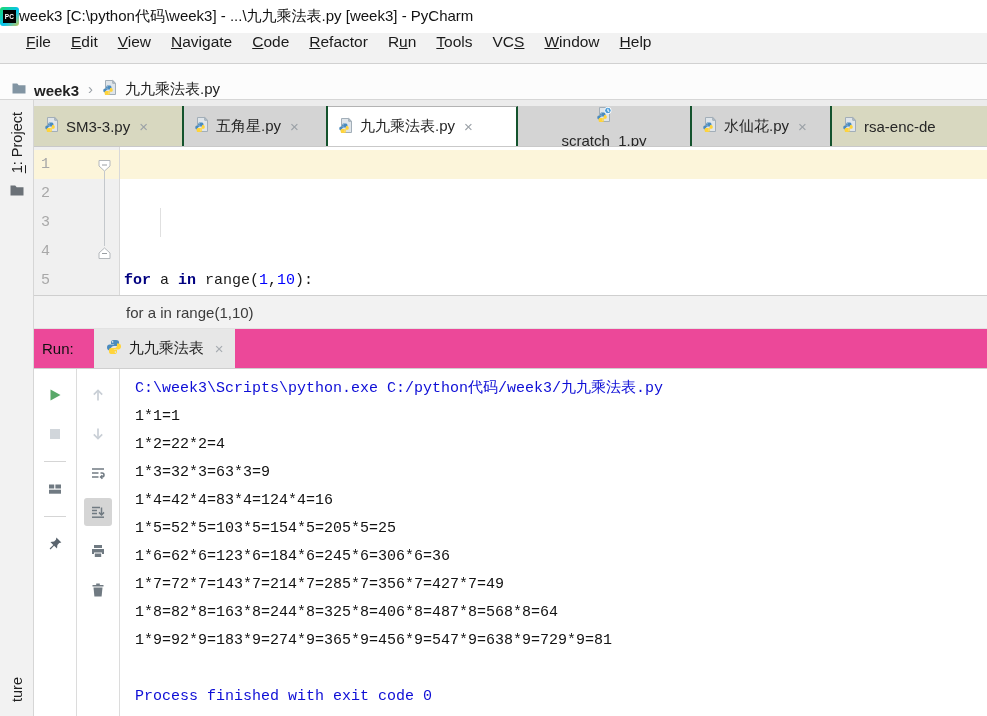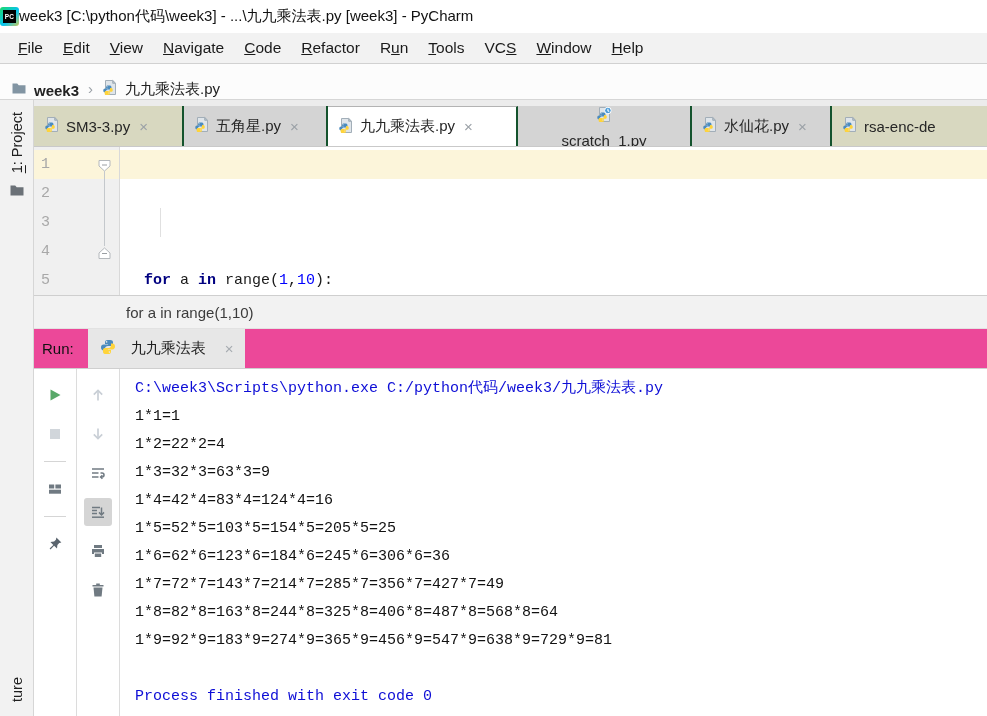--- a/index.html
+++ b/index.html
@@ -10,21 +10,21 @@
   .titlebar{height:33px;flex:0 0 33px;display:flex;align-items:center;gap:0;padding-left:0;background:#fff;}
   .pc-logo{width:19px;height:19px;border-radius:3px;flex:0 0 19px;
     background:linear-gradient(135deg,#1bd96a 0%,#07c3f2 55%,#f7ca38 110%);
     display:flex;align-items:center;justify-content:center;}
   .pc-logo span{width:13px;height:13px;background:#000;color:#fff;font-size:6.5px;font-weight:bold;
     display:flex;align-items:center;justify-content:center;letter-spacing:.3px;}
   .wtitle{font-size:15px;color:#111;white-space:nowrap;}
 
   
   .menubar{height:30px;flex:0 0 30px;background:#f2f2f2;border-bottom:1px solid #d1d1d1;
-    display:flex;align-items:center;padding-left:8px;}
+    display:flex;align-items:flex-start;padding-left:16px;}
   .menu-item{padding:0 10px;font-size:15.5px;color:#1a1a1a;white-space:nowrap;cursor:default;}
   .mn{text-decoration:underline;}
 
   
   .breadcrumb{height:35px;flex:0 0 35px;background:#fcfcfc;border-bottom:1px solid #d6d6d6;
     display:flex;align-items:flex-end;gap:7px;padding-left:11px;}
   .bc-proj{font-weight:bold;font-size:15px;color:#222;}
   .chev{color:#9aa0a6;font-size:15px;margin:0 2px 2px 2px;}
   .bc-file{font-size:15px;color:#222;}
 
@@ -60,34 +60,34 @@
     padding-top:3px;
     background:linear-gradient(to bottom,#f0f0f0 0,#f0f0f0 3px,var(--caret_row) 3px,var(--caret_row) 32px,#f0f0f0 32px);}
   .lnum{height:29px;line-height:29px;padding-left:7px;font-family:"Liberation Mono",monospace;
     font-size:15px;color:#a8a8a8;}
   .fold{position:absolute;left:64px;width:13px;height:12px;}
   .fold-line{position:absolute;left:70px;top:24px;height:75px;border-left:1px solid #c4c8cc;}
   .code{flex:1;position:relative;padding:3px 0 0 4px;font-family:"Liberation Mono",monospace;
     font-size:15px;line-height:29px;white-space:pre;overflow:hidden;}
   .caretline{position:absolute;left:0;right:0;top:3px;height:29px;background:var(--caret_row);z-index:0;}
   .indent-guide{position:absolute;left:40px;top:61px;height:29px;border-left:1px solid #e0e0e0;z-index:1;}
-  .cl{position:relative;z-index:1;height:29px;margin-left:20px;}
+  .cl{position:relative;z-index:1;height:29px;}
   .tok-kw{color:var(--kw);font-weight:bold;}
   .tok-num{color:var(--num);}
 
   
   .contextbar{height:32px;flex:0 0 32px;background:#f2f2f2;border-top:1px solid #cfcfcf;border-bottom:1px solid #e2e2e2;
     display:flex;align-items:center;padding-left:92px;font-size:15px;color:#3c3c3c;}
 
   
   .runbar{height:39px;flex:0 0 39px;background:#ec4899;border-bottom:1px solid #cfcfcf;
     display:flex;align-items:center;padding-left:8px;}
   .runlabel{font-size:15px;color:#111;}
-  .runtab{height:39px;display:flex;align-items:center;gap:15px;background:#e7e7e7;padding:0 12px;
-    margin-left:14px;font-size:15px;color:#1f1f1f;}
+  .runtab{height:39px;display:flex;align-items:center;gap:7px;background:#e7e7e7;padding:0 12px;
+    margin-left:20px;font-size:15px;color:#1f1f1f;}
   .runtab .x{color:#a6abb0;font-size:15px;margin-left:4px;}
 
   
   .console{flex:1;display:flex;min-height:0;background:#fff;}
   .ctool{width:43px;flex:0 0 43px;box-sizing:border-box;border-right:1px solid #dcdcdc;
     display:flex;flex-direction:column;align-items:center;padding-top:12px;}
   .cbtn{width:28px;height:28px;margin-bottom:11px;display:flex;align-items:center;justify-content:center;border-radius:3px;}
   .cbtn.selected{background:#d5d5d5;}
   .csep{width:22px;border-top:1px solid #d5d5d5;margin:2px 0 13px 0;}
   .cout{flex:1;padding:6px 4px 0 15px;font-family:"Liberation Mono",monospace;font-size:15px;

